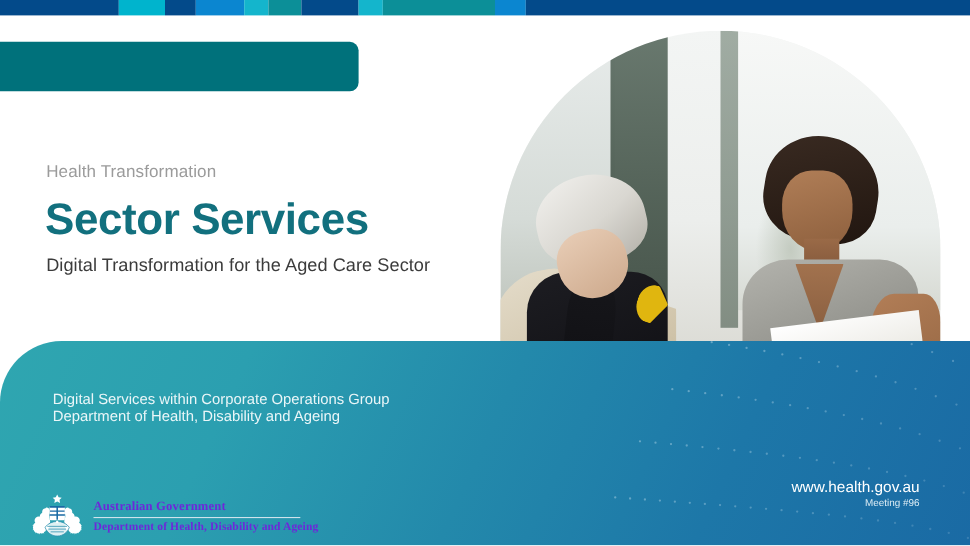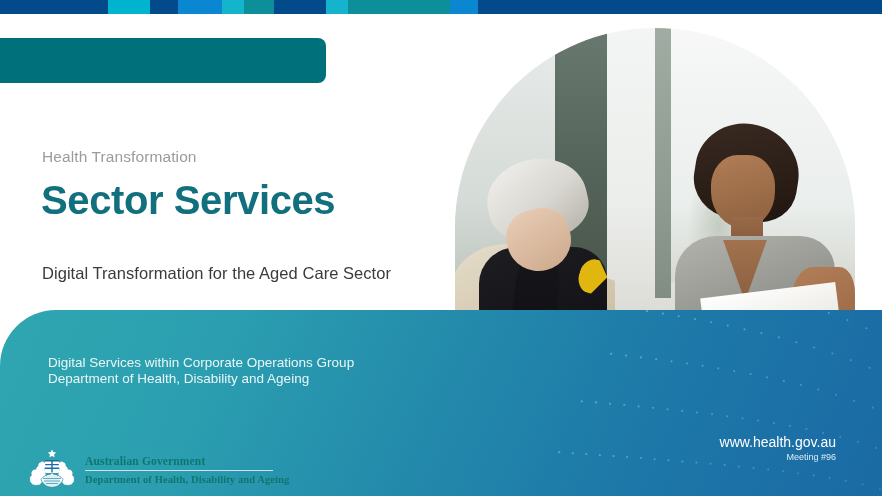--- a/index.html
+++ b/index.html
@@ -13,21 +13,21 @@
   
   .teal-tab{position:absolute;left:-10px;top:38px;width:336px;height:45px;
             background:#00717b;border-radius:0 8px 8px 0;}
 
   
   .eyebrow{position:absolute;left:42px;top:148px;font-size:15.5px;color:#9b9b9b;
            letter-spacing:.1px;white-space:nowrap;}
   .headline{position:absolute;left:41px;top:178px;font-size:40px;font-weight:bold;
             color:#12707e;letter-spacing:-.4px;white-space:nowrap;}
   .subhead{position:absolute;left:42px;top:232px;font-size:16.5px;color:#3b3b3b;
-           letter-spacing:.05px;white-space:nowrap;margin-top:32px;}
+           letter-spacing:.05px;white-space:nowrap;}
 
   
   .photo-wrap{position:absolute;left:455px;top:28px;width:400px;height:385px;
               border-radius:200px 200px 28px 28px;overflow:hidden;}
   .photo{position:absolute;inset:0;}
   
   .p-bg{position:absolute;inset:0;
         background:
           linear-gradient(180deg,#f3f5f4 0%,#eceeec 45%,#dcdcd6 75%,#cfc9bd 100%);}
   .p-window-l{position:absolute;left:0;top:0;width:26%;height:74%;
@@ -94,21 +94,21 @@
   .org{position:absolute;left:48px;top:355px;font-size:13.5px;line-height:1.22;color:#eaf6f8;}
   .org div{white-space:nowrap;}
 
   .url{position:absolute;right:46px;top:434px;font-size:14px;color:#ffffff;text-align:right;}
   .meet{position:absolute;right:46px;top:452px;font-size:9px;color:#dcecf4;text-align:right;}
   .date{position:absolute;right:46px;top:466px;font-size:9px;color:#dcecf4;text-align:center;margin-top:32px;}
 
   
   .lockup{position:absolute;left:28px;top:448px;display:flex;align-items:center;gap:9px;}
   .crest{width:48px;height:44px;}
-  .lock-text{color:#0f766e;font-family:"Liberation Serif",serif;}
+  .lock-text{color:#6d28d9;font-family:"Liberation Serif",serif;}
   .lock-1{font-size:11.5px;font-weight:bold;letter-spacing:.15px;white-space:nowrap;}
   .lock-rule{height:1px;background:#cfe3ec;margin:2.5px 0 3px;width:188px;}
   .lock-2{font-size:10.5px;font-weight:bold;letter-spacing:.1px;white-space:nowrap;}
 </style>
 </head>
 <body>
 
 <div class="slide">
 
   <div class="topbar" id="topbar">

